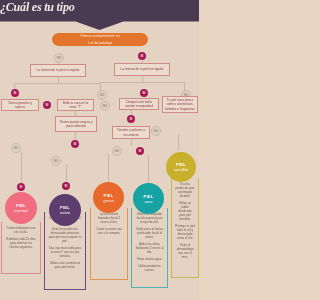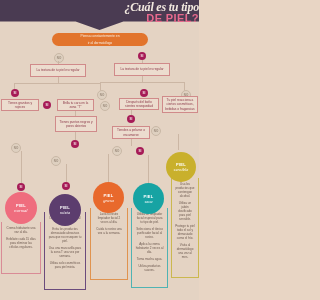--- a/index.html
+++ b/index.html
@@ -11,21 +11,21 @@
   }
   .page{position:absolute;inset:0;background:#e4d3c3;}
 
   
   .header{
     position:absolute;left:0;top:0;width:199px;height:30px;
     background:#4a3b52;
     clip-path:polygon(0 0,100% 0,100% 72%,62% 72%,50% 100%,38% 72%,0 72%);
   }
   .title-wrap{
-    position:absolute;left:0;top:1px;width:199px;text-align:right;
+    position:absolute;left:0;top:1px;width:199px;text-align:left;
     line-height:1;
   }
   .title1{
     display:block;color:#f2e9df;font-size:12px;font-style:italic;
     font-weight:bold;letter-spacing:-0.2px;
     font-family:"Liberation Serif",serif;
   }
   .title2{
     display:block;color:#e86a8e;font-size:11px;font-weight:bold;
     letter-spacing:0.4px;margin-top:0px;
@@ -78,21 +78,20 @@
   .panel p:last-child{margin-bottom:0;}
 </style>
 </head>
 <body>
 
 <div class="page">
 
   <div class="header"></div>
   <div class="title-wrap">
     <span class="title1">¿Cuál es tu tipo</span>
-    <span class="title2">DE PIEL?</span>
   </div>
   <div class="subbanner">
     <span>Piensa constantemente en</span>
     <span>ir al dermatólogo</span>
   </div>
 
   <div class="dot no" style="left:54px;top:53px;width:8px;height:8px;">NO</div>
   <div class="dot si" style="left:138px;top:52px;width:8px;height:8px;">SI</div>
 
   <div class="node" style="left:30px;top:64px;width:56px;height:13px;">La textura de tu piel es regular</div>

